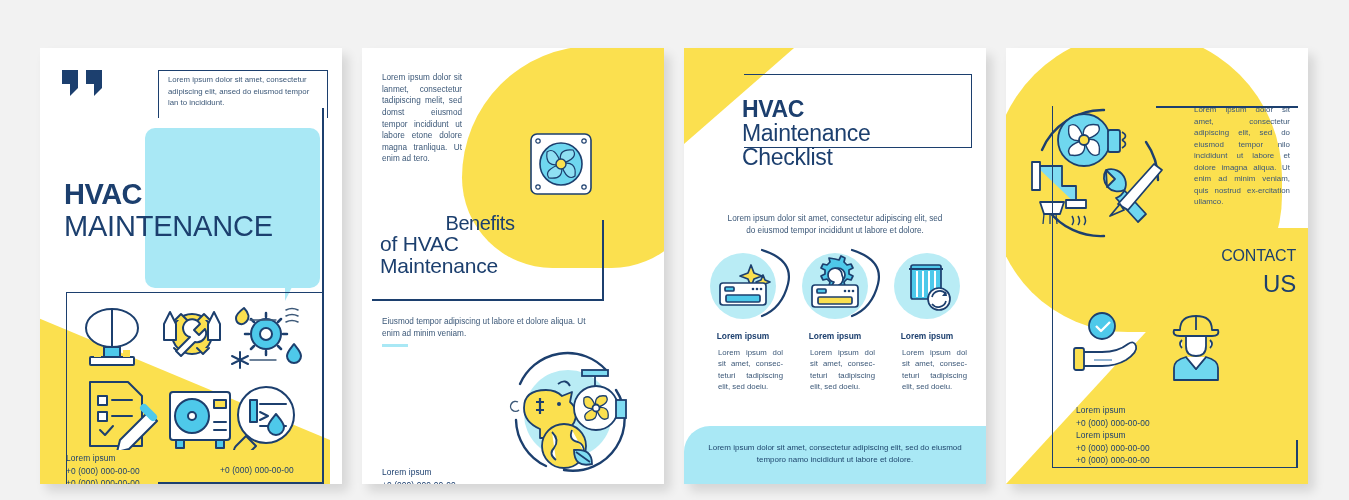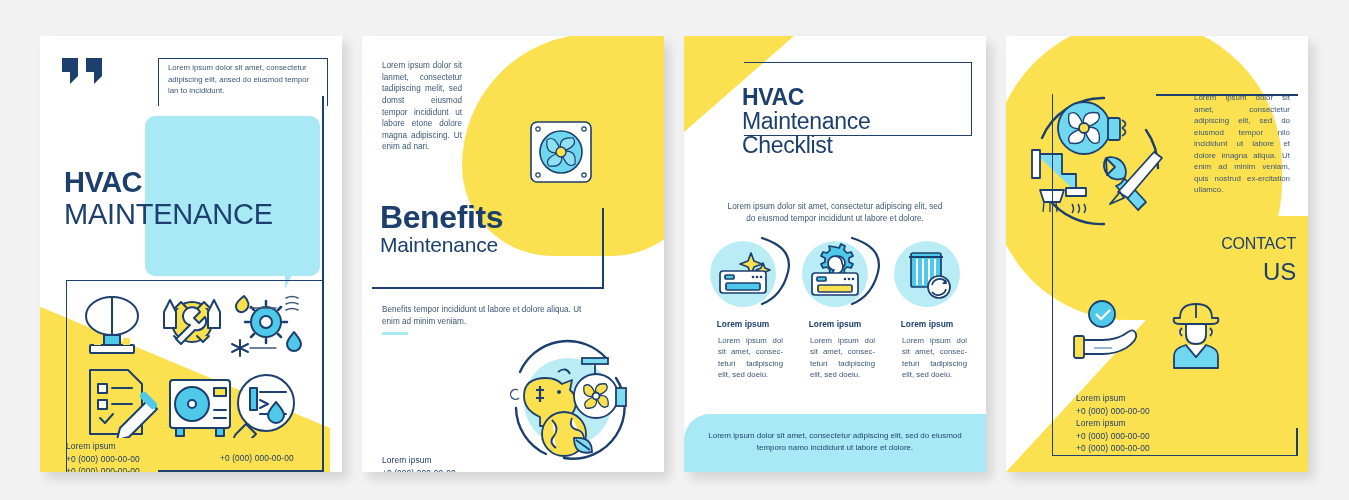--- a/index.html
+++ b/index.html
@@ -4,21 +4,21 @@
 <style>
   html,body{margin:0;padding:0;}
   body{
     width:1349px;height:500px;
     background:#f2f2f2;
     font-family:"Liberation Sans", sans-serif;
     overflow:hidden;
   }
   .sheet{
     position:absolute;
-    top:36px;
+    top:48px;
     width:302px;height:436px;
     background:#ffffff;
     box-shadow:6px 7px 10px rgba(0,0,0,0.12);
     overflow:hidden;
   }
   #p1{left:40px;}
   #p2{left:362px;}
   #p3{left:684px;}
   #p4{left:1006px;}
 
@@ -101,21 +101,21 @@
   .p2-blob{
     position:absolute;right:-38px;top:-2px;
     width:240px;height:222px;
     background:#fbe04f;
     border-radius:160px 0px 110px 110px;
     transform:rotate(0deg);
   }
   .p2-top-txt{position:absolute;left:20px;top:24px;width:80px;}
   .p2-fan{position:absolute;left:168px;top:85px;width:62px;height:62px;}
   .p2-title{position:absolute;left:18px;top:165px;width:200px;color:#1c3f6e;line-height:1.02;}
-  .p2-title .t1{display:block;font-size:32px;font-weight:bold;letter-spacing:-0.4px;}
+  .p2-title .t1{display:block;font-size:20px;font-weight:normal;letter-spacing:-0.4px;text-align:center;}
   .p2-title .t2{display:block;font-size:21px;font-weight:normal;letter-spacing:-0.2px;}
   .p2-title .t3{display:block;font-size:21px;font-weight:normal;letter-spacing:-0.2px;}
   .p2-rule-r{position:absolute;left:240px;top:172px;width:1.6px;height:80px;background:#1c3f6e;}
   .p2-rule-b{position:absolute;left:10px;top:251px;width:232px;height:1.6px;background:#1c3f6e;}
   .p2-lead{position:absolute;left:20px;top:268px;width:215px;font-size:8.2px;line-height:1.45;color:#3c5878;}
   .p2-dash{position:absolute;left:20px;top:296px;width:26px;height:2.5px;background:#a9e8f5;}
   .p2-col{position:absolute;left:20px;top:314px;width:100px;}
   .p2-contact{position:absolute;left:20px;top:418px;}
   .p2-circle{position:absolute;left:140px;top:298px;width:132px;height:132px;}
 
@@ -276,46 +276,47 @@
       <div>+0 (000) 000-00-00</div>
     </div>
     <div class="p1-contact2 phone">+0 (000) 000-00-00</div>
   </div>
 </div>
 
 <div class="sheet" id="p2">
   <div class="clip">
     <div class="p2-blob"></div>
 
-    <div class="p2-top-txt body-txt">Lorem ipsum dolor sit lanmet, consectetur tadipiscing melit, sed domst eiusmod tempor incididunt ut labore etone dolore magna adipiscing. Ut enim ad nari.</div>
+    <div class="p2-top-txt body-txt">Lorem ipsum dolor sit lanmet, consectetur tadipiscing melit, sed domst eiusmod tempor incididunt ut labore etone dolore magna tranliqua. Ut enim ad tero.</div>
 
     <svg class="p2-fan" viewBox="0 0 62 62">
       <rect x="1" y="1" width="60" height="60" rx="6" fill="#fff" stroke="#1c3f6e" stroke-width="1.6"></rect>
       <circle cx="8" cy="8" r="2.2" fill="none" stroke="#1c3f6e" stroke-width="1.2"></circle>
       <circle cx="54" cy="8" r="2.2" fill="none" stroke="#1c3f6e" stroke-width="1.2"></circle>
       <circle cx="8" cy="54" r="2.2" fill="none" stroke="#1c3f6e" stroke-width="1.2"></circle>
       <circle cx="54" cy="54" r="2.2" fill="none" stroke="#1c3f6e" stroke-width="1.2"></circle>
       <circle cx="31" cy="31" r="21" fill="#6fd7ef" stroke="#1c3f6e" stroke-width="1.6"></circle>
       <g fill="#8fe0f3" stroke="#1c3f6e" stroke-width="1.2">
         <path d="M31 31 q-4-16 12-14 q6 8-12 14z"></path>
         <path d="M31 31 q16-4 14 12 q-8 6-14-12z"></path>
         <path d="M31 31 q4 16-12 14 q-6-8 12-14z"></path>
         <path d="M31 31 q-16 4-14-12 q8-6 14 12z"></path>
       </g>
       <circle cx="31" cy="31" r="5" fill="#fbe04f" stroke="#1c3f6e" stroke-width="1.4"></circle>
     </svg>
 
     <div class="p2-title">
       <span class="t1">Benefits</span>
+      <span class="t2">of HVAC</span>
       <span class="t3">Maintenance</span>
     </div>
     <div class="p2-rule-r"></div>
     <div class="p2-rule-b"></div>
 
-    <div class="p2-lead body-txt-l">Benefits tempor incididunt ut labore et dolore aliqua. Ut enim ad minim veniam.</div>
+    <div class="p2-lead body-txt-l">Eiusmod tempor adipiscing ut labore et dolore aliqua. Ut enim ad minim veniam.</div>
     <div class="p2-dash"></div>
 
     <div class="p2-contact phone">
       <div>Lorem ipsum</div>
       <div>+0 (000) 000-00-00</div>
     </div>
 
     <svg class="p2-circle" viewBox="0 0 132 132">
       <circle cx="66" cy="68" r="44" fill="#b9ecf5"></circle>
       <path d="M18 38 A52 52 0 0 1 104 24" fill="none" stroke="#1c3f6e" stroke-width="2.4" stroke-linecap="round"></path>

